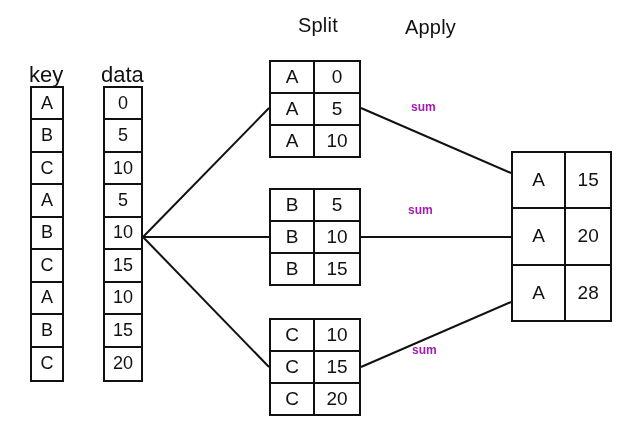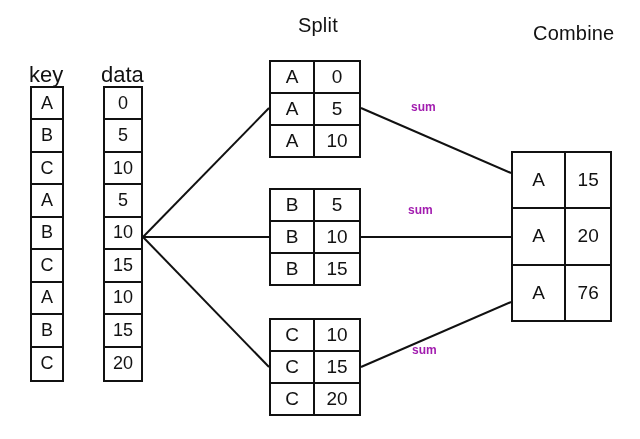--- a/index.html
+++ b/index.html
@@ -118,21 +118,21 @@
     <line x1="131" y1="237" x2="257" y2="108" stroke="#111111" stroke-width="2"></line>
     <line x1="131" y1="237" x2="257" y2="237" stroke="#111111" stroke-width="2"></line>
     <line x1="131" y1="237" x2="257" y2="367" stroke="#111111" stroke-width="2"></line>
 
     <line x1="349" y1="108" x2="499" y2="173" stroke="#111111" stroke-width="2"></line>
     <line x1="349" y1="237" x2="499" y2="237" stroke="#111111" stroke-width="2"></line>
     <line x1="349" y1="367" x2="499" y2="302" stroke="#111111" stroke-width="2"></line>
   </svg>
 
   <div class="stage-label" style="left:286px; top:14px;">Split</div>
-  <div class="stage-label" style="left:521px; top:22px;">Combine</div>
+  <div class="stage-label" style="left:393px; top:16px;">Apply</div>
 
   <div class="col-label" style="left:17px; top:62px;">key</div>
   <div class="col-label" style="left:89px; top:62px;">data</div>
 
   <div class="srccol" id="key-column" style="left:18px; top:86px; width:34px; height:296px;">
       <div class="cell" style="height: 11.1111%;">A</div>
       <div class="cell" style="height: 11.1111%;">B</div>
       <div class="cell" style="height: 11.1111%;">C</div>
       <div class="cell" style="height: 11.1111%;">A</div>
       <div class="cell" style="height: 11.1111%;">B</div>
@@ -205,17 +205,17 @@
       <div class="row">
         <div class="c-key" style="width: 55%;">A</div>
         <div class="c-val">15</div>
       </div>
       <div class="row">
         <div class="c-key" style="width: 55%;">A</div>
         <div class="c-val">20</div>
       </div>
       <div class="row">
         <div class="c-key" style="width: 55%;">A</div>
-        <div class="c-val">76</div>
+        <div class="c-val">28</div>
       </div>
     </div>
 
 </div>
 
 </body></html>

